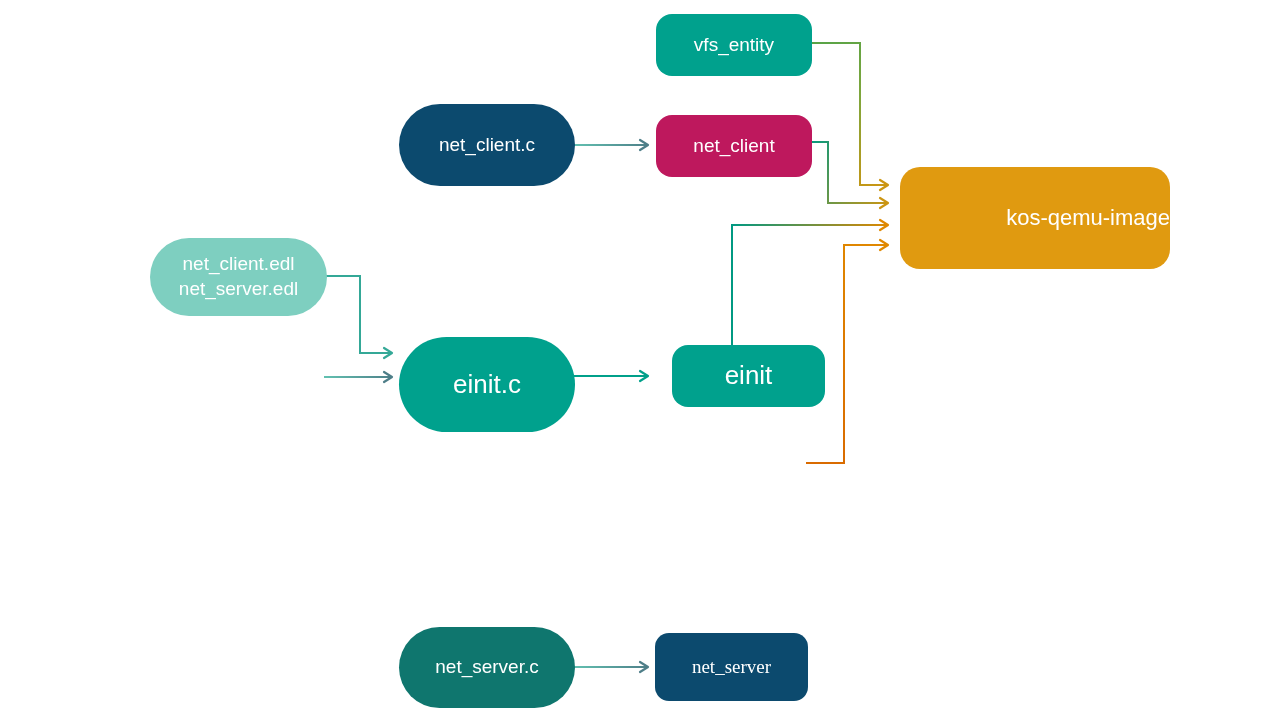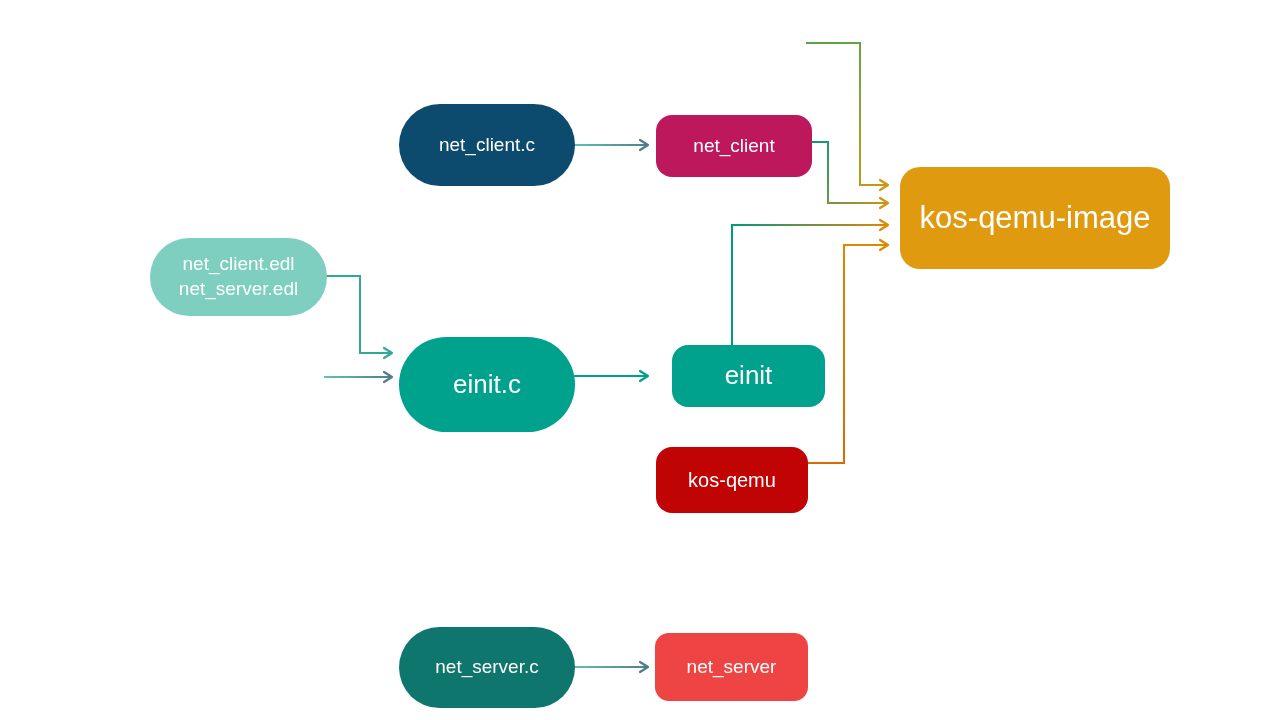--- a/index.html
+++ b/index.html
@@ -27,21 +27,21 @@
     text-align: center;
     line-height: 1.3;
   }
   .r14 { border-radius: 14px; }
   .r16 { border-radius: 16px; }
   .r20 { border-radius: 20px; }
   .stadium { border-radius: 999px; }
   .fs19 { font-size: 19px; }
   .fs20 { font-size: 20px; }
   .fs26 { font-size: 26px; }
-  .fs27 { font-size: 31px; }
+  .fs27 { font-size: 22px; align-items: flex-end; }
 
   
   #n-vfs-entity      { left: 656px; top: 14px;  width: 156px; height: 62px; }
   #n-net-client      { left: 656px; top: 115px; width: 156px; height: 62px; }
   #n-net-client-c    { left: 399px; top: 104px; width: 176px; height: 82px; }
   #n-edl             { left: 150px; top: 238px; width: 177px; height: 78px; }
   #n-init-yaml       { left: 151px; top: 337px; width: 175px; height: 79px; }
   #n-einit-c         { left: 399px; top: 337px; width: 176px; height: 95px; }
   #n-einit           { left: 672px; top: 345px; width: 153px; height: 62px; }
   #n-kos-qemu        { left: 656px; top: 447px; width: 152px; height: 66px; }
@@ -103,20 +103,23 @@
     <path d="M806,142 H828 V203 H888" fill="none" stroke="url(#g-netclient)" stroke-width="2" marker-end="url(#m-gold)"></path>
     <path d="M732,346 V225 H888" fill="none" stroke="url(#g-einit)" stroke-width="2" marker-end="url(#m-orange)"></path>
     <path d="M806,463 H844 V245 H888" fill="none" stroke="url(#g-kosqemu)" stroke-width="2" marker-end="url(#m-orange)"></path>
     <path d="M573,145 H648" fill="none" stroke="url(#g-mint-slate-mid)" stroke-width="2" marker-end="url(#m-slate)"></path>
     <path d="M325,276 H360 V353 H392" fill="none" stroke-width="2" marker-end="url(#m-edl)" stroke="#34A897"></path>
     <path d="M324,377 H392" fill="none" stroke="url(#g-mint-slate-left)" stroke-width="2" marker-end="url(#m-slate)"></path>
     <path d="M573,376 H648" fill="none" stroke-width="2" marker-end="url(#m-teal)" stroke="#00A08A"></path>
     <path d="M573,667 H648" fill="none" stroke="url(#g-mint-slate-mid)" stroke-width="2" marker-end="url(#m-slate)"></path>
   </svg>
 
+  <div class="node r16 fs19" id="n-vfs-entity" style="background: rgb(0, 161, 141);">
+    <span>vfs_entity</span>
+  </div>
 
   <div class="node r16 fs19" id="n-net-client" style="background: #be185d;">
     <span>net_client</span>
   </div>
 
   <div class="node stadium fs19" id="n-net-client-c" style="background: #0c4a6e; text-align: center;">
     <span>net_client.c</span>
   </div>
 
   <div class="node stadium fs19" id="n-edl" style="background: rgb(126, 207, 192);">
@@ -126,29 +129,26 @@
 
 
   <div class="node stadium fs26" id="n-einit-c" style="background: rgb(0, 161, 141);">
     <span>einit.c</span>
   </div>
 
   <div class="node r16 fs26" id="n-einit" style="background: rgb(0, 161, 141);">
     <span>einit</span>
   </div>
 
-  <div class="node r16 fs20" id="n-kos-qemu" style="background: rgb(192, 4, 4);">
-    <span>kos-qemu</span>
-  </div>
 
   <div class="node r20 fs27" id="n-kos-qemu-image" style="background: rgb(224, 154, 16);">
     <span>kos-qemu-image</span>
   </div>
 
   <div class="node stadium fs19" id="n-net-server-c" style="background: #0f766e;">
     <span>net_server.c</span>
   </div>
 
-  <div class="node r14 fs19" id="n-net-server" style="background: #ef4444;">
+  <div class="node r14 fs19" id="n-net-server" style="background: #0c4a6e; font-family: Liberation Serif, serif;">
     <span>net_server</span>
   </div>
 
 </div>
 
 </body></html>

